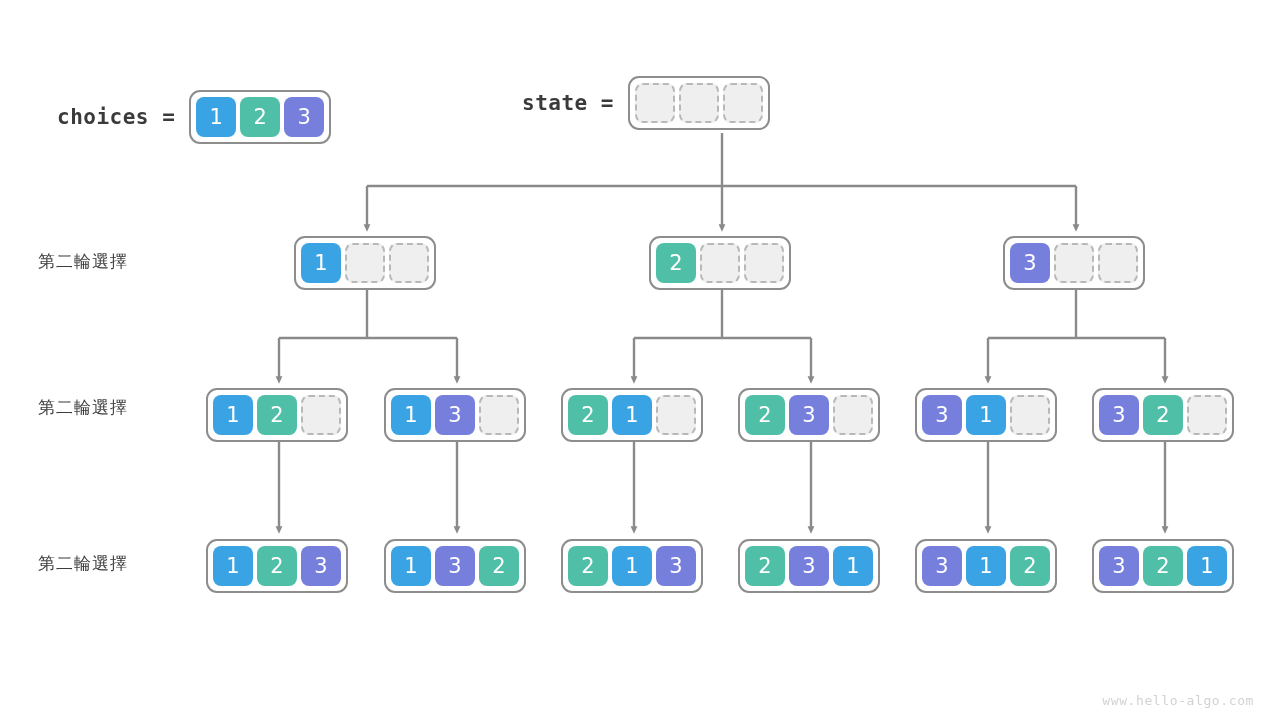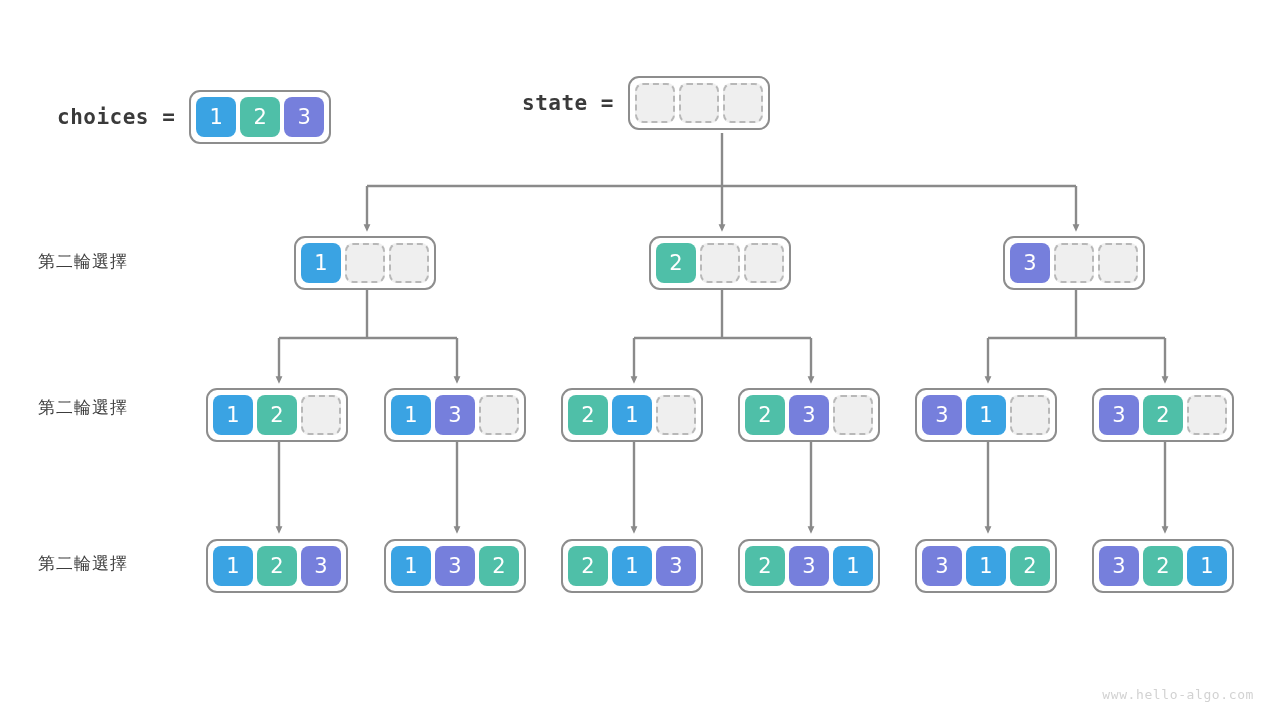--- a/index.html
+++ b/index.html
@@ -92,21 +92,21 @@
     color: transparent;
   }
   .cell.v1 { background: #3aa3e3; }
   .cell.v2 { background: #4fbfa8; }
   .cell.v3 { background: #767fdc; }
 
   
   #watermark {
     position: absolute;
     right: 26px;
-    bottom: 18px;
+    bottom: 12px;
     z-index: 2;
     font-family: "DejaVu Sans Mono", "Liberation Mono", monospace;
     font-size: 13px;
     color: #d2d2d2;
     letter-spacing: 0.6px;
   }
 </style>
 </head>
 <body>
 

